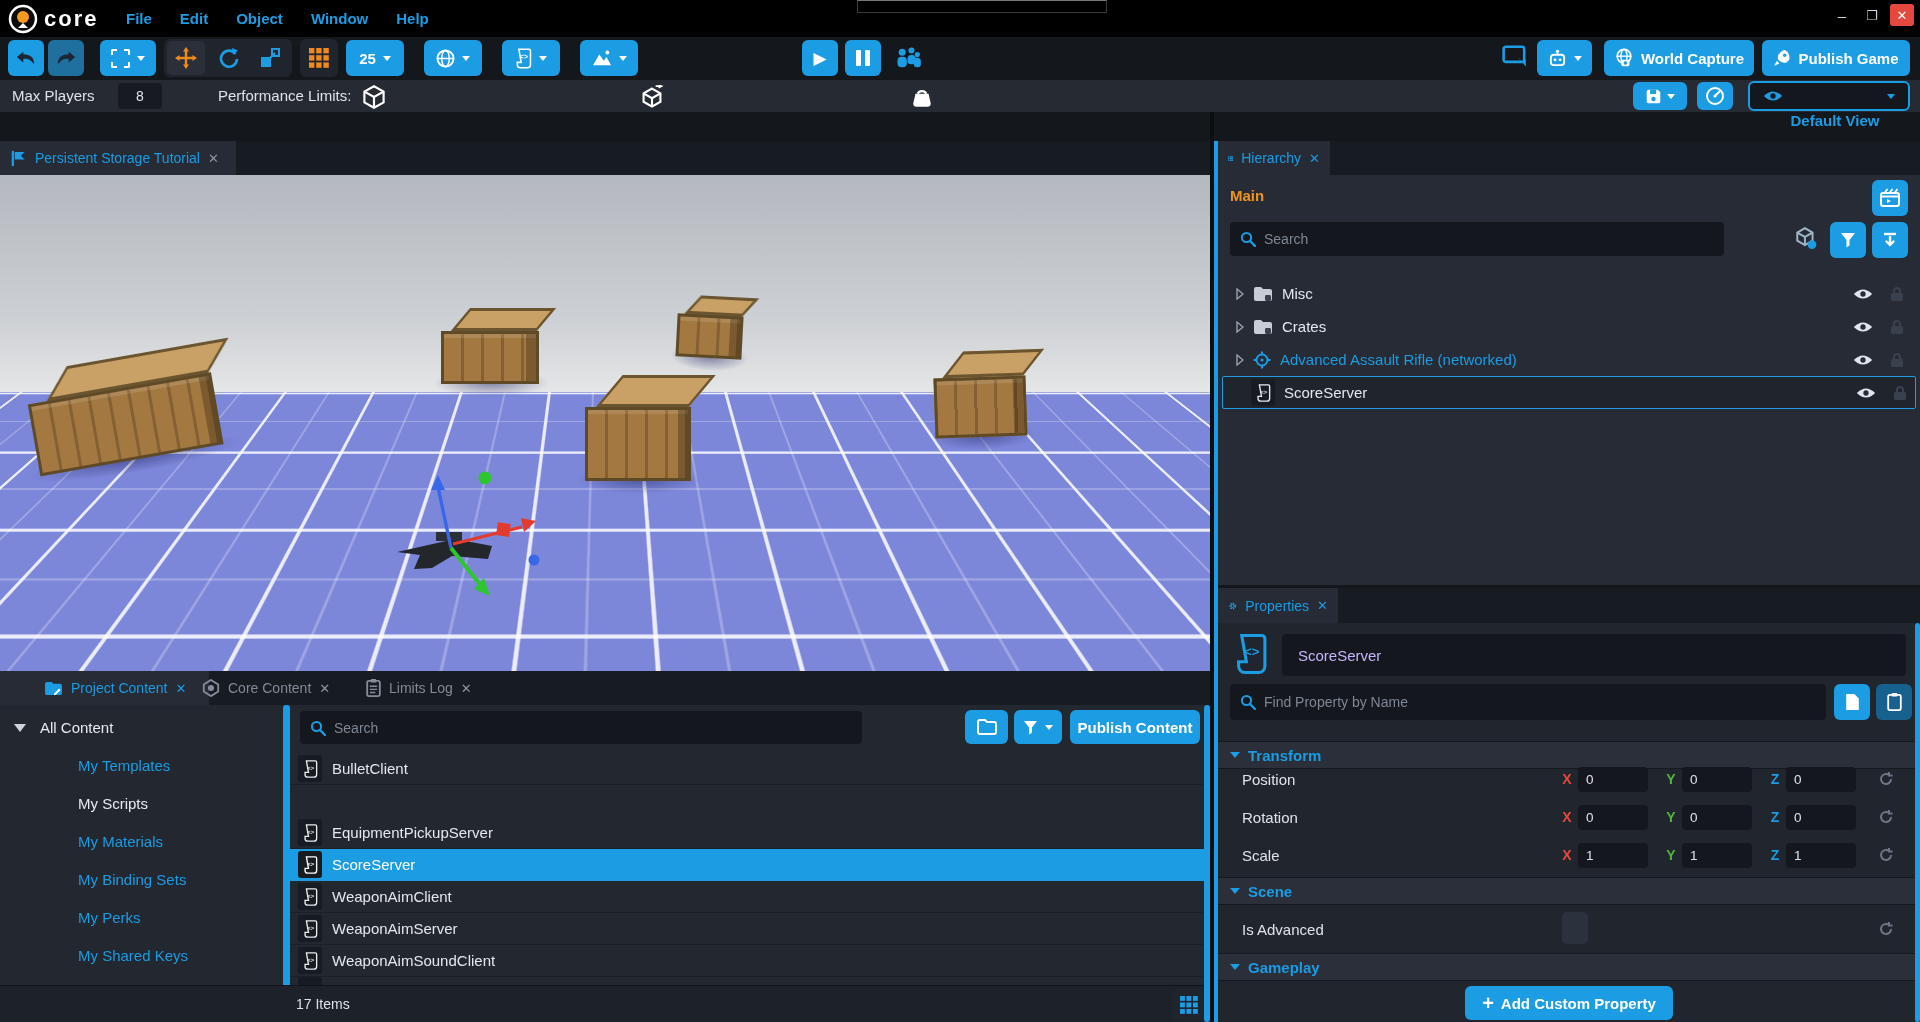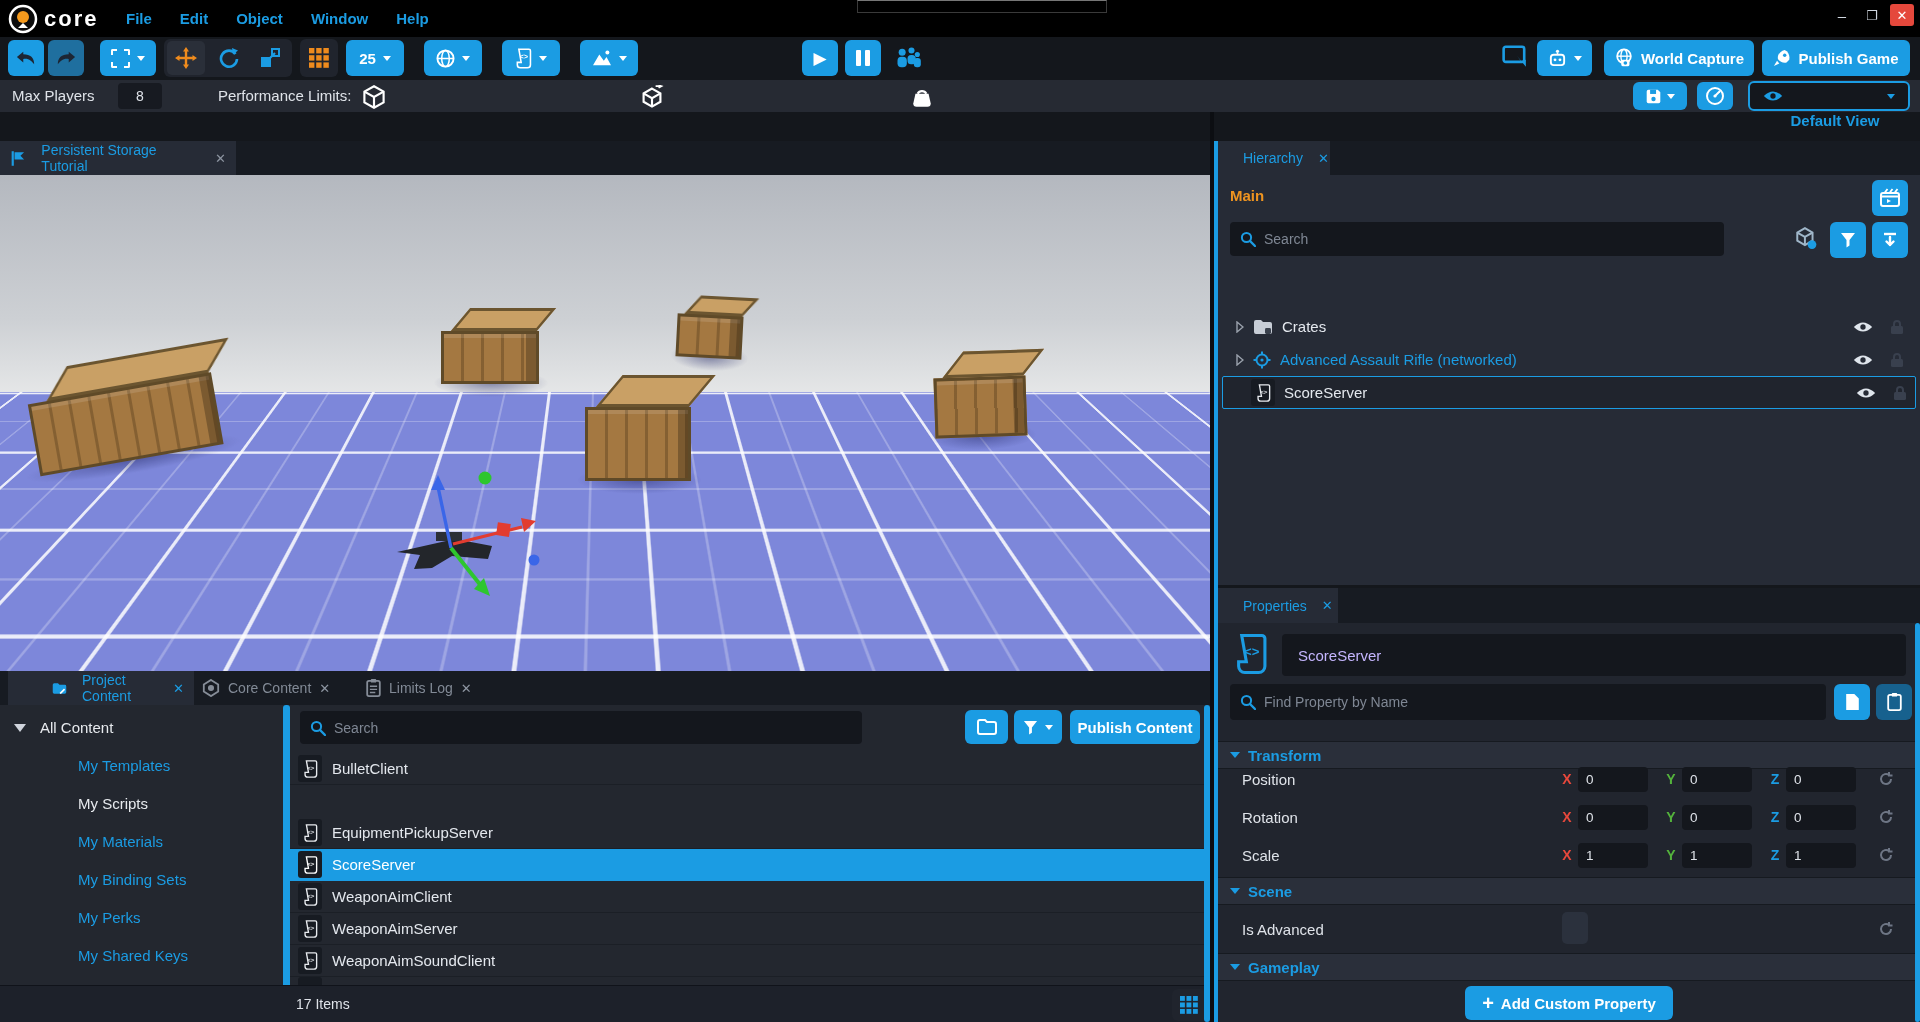--- a/index.html
+++ b/index.html
@@ -18,21 +18,21 @@
   .menu-item{color:#1b9ce3;font-weight:bold;font-size:15px;padding:8px 14px;cursor:pointer;}
   
   #toolbar{position:absolute;left:0;top:37px;width:1920px;height:43px;background:#14171c;}
   
   #perfbar{position:absolute;left:0;top:80px;width:1920px;height:32px;background:#262a33;}
   .meter{position:absolute;top:84px;height:24px;background:#0c0e12;border-radius:3px;overflow:hidden;}
   .meter .fill{position:absolute;left:0;top:0;bottom:0;background:#3fd615;}
   .meter .val{position:absolute;right:8px;top:0;bottom:0;display:flex;align-items:center;color:#e8ebee;font-size:12.5px;}
   
   .tabbar{background:#171b22;}
-  .tab-active{background:#262b36;display:flex;align-items:center;gap:15px;padding:0 10px;height:100%;box-sizing:border-box;}
+  .tab-active{background:#262b36;display:flex;align-items:center;gap:8px;padding:0 10px;height:100%;box-sizing:border-box;}
   .tab-label-on{color:#1b9ce3;font-size:14px;}
   .tab-label-off{color:#828a96;font-size:14px;}
   .tab-x{color:#8d95a1;font-size:13px;cursor:pointer;}
   .tab-x-on{color:#1b9ce3;font-size:13px;cursor:pointer;}
   .sechead{position:absolute;left:1218px;width:697px;height:28px;background:#2a2f3a;color:#1b9ce3;font-weight:bold;font-size:15px;display:flex;align-items:center;gap:8px;padding-left:12px;box-sizing:border-box;border-top:1px solid #161a20;border-bottom:1px solid #161a20;}
   .tcaret{width:0;height:0;border-left:5px solid transparent;border-right:5px solid transparent;border-top:6px solid #1b9ce3;}
   .axis{font-weight:bold;font-size:14px;width:14px;text-align:center;}
   .axisbox{background:#14171d;border-radius:4px;color:#dfe3e9;font-size:13.5px;width:70px;height:25px;display:flex;align-items:center;padding-left:8px;box-sizing:border-box;cursor:text;}
   
   .hrow{position:absolute;left:1218px;width:697px;height:33px;display:flex;align-items:center;gap:9px;padding-left:10px;box-sizing:border-box;color:#e4e8ee;font-size:15px;cursor:pointer;}
@@ -337,21 +337,21 @@
       <path d="M490 421 L474 414 L484 403 Z" fill="#2ec62e"></path>
       <line x1="453" y1="369" x2="522" y2="352" stroke="#e23c30" stroke-width="3.2"></line>
       <rect x="497" y="348" width="13" height="13" fill="#e23c30" transform="rotate(8 503 354)"></rect>
       <path d="M536 346 L521 343 L524 357 Z" fill="#e23c30"></path>
       <circle cx="485" cy="303" r="6.5" fill="#2ec62e"></circle>
       <circle cx="534" cy="385" r="5.5" fill="#3a66e8"></circle>
     </svg>
   </div>
 
   <div class="ab tabbar" style="left:0;top:671px;width:1210px;height:34px;">
-    <div class="tab-active" style="position:absolute;left:8px;top:0;width:186px;padding-left:44px;">
+    <div class="tab-active" style="position:absolute;left:0;top:0;width:209px;padding-left:44px;">
       <svg width="19" height="15" viewBox="0 0 20 16">
           <path d="M1 3 a2 2 0 0 1 2-2 h5 l2 2 h7 a2 2 0 0 1 2 2 v8 a2 2 0 0 1-2 2 h-14 a2 2 0 0 1-2-2 Z" fill="#1b9ce3"></path>
           <path d="M11 13 l5-5 1.6 1.6 -5 5 -2.2 .6 Z" fill="#fff"></path>
         </svg>
       <span class="tab-label-on">Project Content</span>
       <span class="tab-x-on">✕</span>
     </div>
     <div class="flex" style="position:absolute;left:192px;top:0;height:100%;gap:8px;padding:0 10px;">
       <svg width="18" height="18" viewBox="0 0 20 20">
           <path d="M10 1 L18 6 V14 L10 19 L2 14 V6 Z" fill="none" stroke="#868d98" stroke-width="2"></path>
@@ -536,20 +536,38 @@
           <path d="M1 1 h14 l-5.5 7 v5.5 l-3 2 v-7.5 Z" fill="#fff"></path>
         </svg>
     </div>
     <div class="ab bluebtn" style="left:654px;top:47px;width:36px;height:36px;">
       <svg width="16" height="16" viewBox="0 0 16 16">
           <path d="M2 2 h12" stroke="#fff" stroke-width="2.4"></path>
           <path d="M8 5 v8 M4.5 9.5 L8 13 L11.5 9.5" stroke="#fff" stroke-width="2.4" fill="none" stroke-linecap="round" stroke-linejoin="round"></path>
         </svg>
     </div>
 
+    <div class="hrow" style="left:8px;top:102px;width:686px;">
+      <svg width="8" height="12" viewBox="0 0 8 12">
+          <path d="M1 1 L7 6 L1 11 Z" fill="none" stroke="#9aa1ac" stroke-width="1.4"></path>
+        </svg>
+      <svg width="20" height="16" viewBox="0 0 20 16">
+          <path d="M1 3 a2 2 0 0 1 2-2 h5 l2 2 h7 a2 2 0 0 1 2 2 v8 a2 2 0 0 1-2 2 h-14 a2 2 0 0 1-2-2 Z" fill="#c7cdd6"></path>
+          <rect x="12" y="9" width="6" height="6" rx="1.4" fill="#3a414d"></rect>
+        </svg>
+      <span style="flex:1;">Misc</span>
+      <svg width="20" height="14" viewBox="0 0 24 16" style="margin-right:8px;">
+          <path d="M1 8 Q12 -3 23 8 Q12 19 1 8 Z" fill="#dfe5ec"></path>
+          <circle cx="12" cy="8" r="3.2" fill="#262b36"></circle>
+        </svg>
+      <svg width="14" height="16" viewBox="0 0 14 16" style="margin-right:8px;">
+          <rect x="1" y="7" width="12" height="8" rx="1.5" fill="#39404e"></rect>
+          <path d="M4 7 V5 a3 3 0 0 1 6 0 V7" stroke="#39404e" stroke-width="2" fill="none"></path>
+        </svg>
+    </div>
     <div class="hrow" style="left:8px;top:135px;width:686px;">
       <svg width="8" height="12" viewBox="0 0 8 12">
           <path d="M1 1 L7 6 L1 11 Z" fill="none" stroke="#9aa1ac" stroke-width="1.4"></path>
         </svg>
       <svg width="20" height="16" viewBox="0 0 20 16">
           <path d="M1 3 a2 2 0 0 1 2-2 h5 l2 2 h7 a2 2 0 0 1 2 2 v8 a2 2 0 0 1-2 2 h-14 a2 2 0 0 1-2-2 Z" fill="#c7cdd6"></path>
           <rect x="12" y="9" width="6" height="6" rx="1.4" fill="#3a414d"></rect>
         </svg>
       <span style="flex:1;">Crates</span>
       <svg width="20" height="14" viewBox="0 0 24 16" style="margin-right:8px;">

